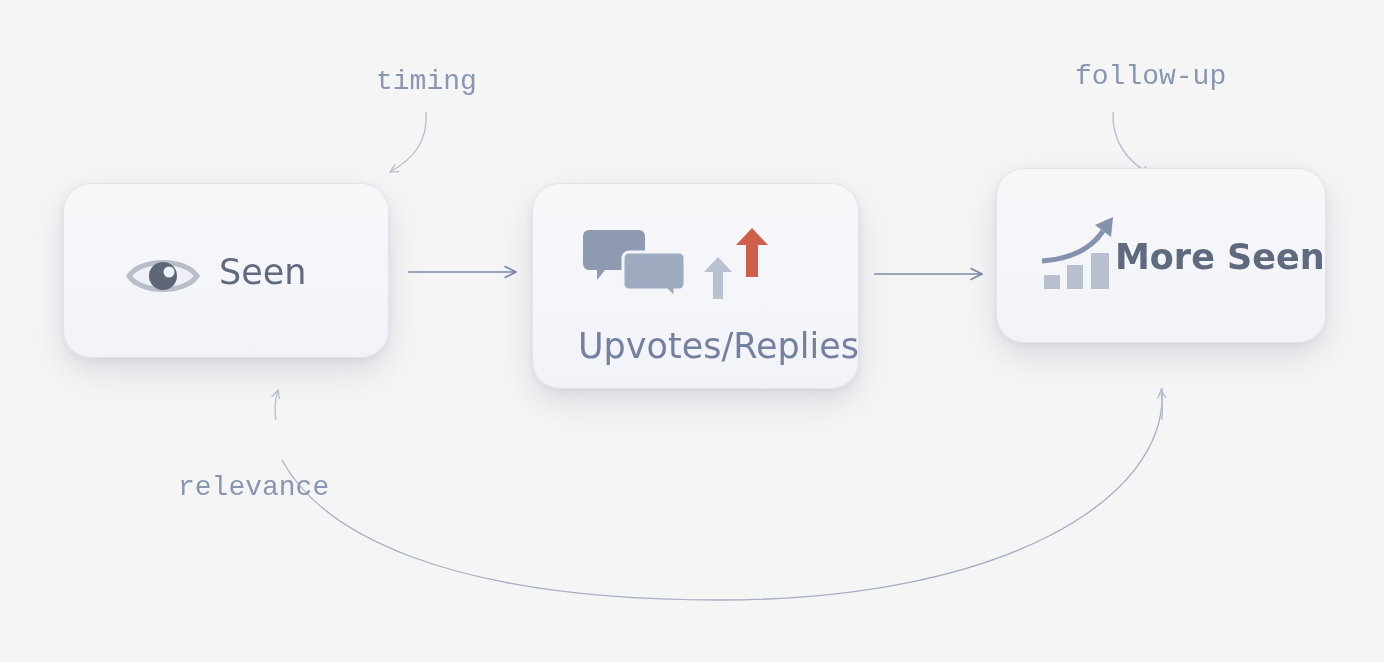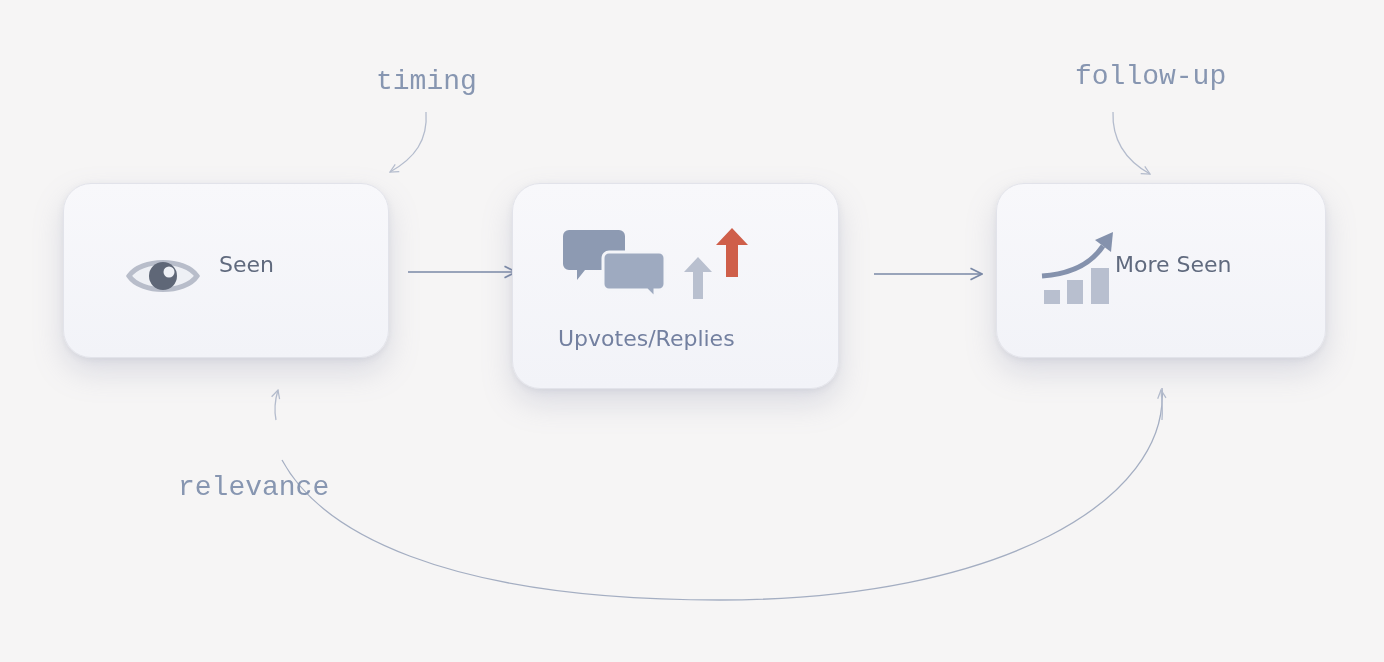--- a/index.html
+++ b/index.html
@@ -8,21 +8,21 @@
     background: #f6f5f5;
     font-family: "DejaVu Sans", sans-serif;
   }
   .card {
     position: absolute;
     background: linear-gradient(180deg, #f8f8fb 0%, #f2f3f8 100%);
     border: 1px solid #e2e3ea;
     border-radius: 28px;
     box-shadow: 0 14px 30px rgba(140,145,170,0.25), 0 2px 6px rgba(140,145,170,0.15);
   }
-  .card-text { position: absolute; color: #606a7e; font-size: 22px; white-space: nowrap; }
+  .card-text { position: absolute; color: #606a7e; font-size: 35px; white-space: nowrap; }
   .annot { position: absolute; color: #8796b1; font-size: 28px; white-space: nowrap; font-family: Liberation Mono, monospace; }
   svg.overlay { position: absolute; left: 0; top: 0; }
 </style>
 </head>
 <body>
 
 <svg class="overlay" width="1384" height="662">
   <defs>
     <marker id="ah" viewBox="0 0 10 10" refX="9" refY="5" markerWidth="9" markerHeight="9" orient="auto">
       <path d="M1,1 L9,5 L1,9" fill="none" stroke="#7a89a6" stroke-width="1.2"></path>
@@ -46,31 +46,31 @@
 
 <div class="card" style="left:63px; top:183px; width:324px; height:173px;">
   <svg style="position:absolute; left:62px; top:70px;" width="74" height="44" viewBox="0 0 74 44">
     <path d="M3,22 C15,4 59,4 71,22 C59,40 15,40 3,22 Z" fill="#eef0f5" stroke="#b8bdca" stroke-width="5"></path>
     <circle cx="37" cy="22" r="14" fill="#5f6777"></circle>
     <circle cx="43" cy="18" r="5.5" fill="#eef0f5"></circle>
   </svg>
   <span class="card-text" style="left:155px; top:68px;">Seen</span>
 </div>
 
-<div class="card" style="left:512px; top:183px; width:325px; height:204px;">
+<div class="card" style="left:532px; top:183px; width:325px; height:204px;">
   <svg style="position:absolute; left:50px; top:42px;" width="190" height="80" viewBox="0 0 190 80">
     <path d="M6,4 h50 a6,6 0 0 1 6,6 v28 a6,6 0 0 1 -6,6 h-34 l-8,10 v-10 h-8 a6,6 0 0 1 -6,-6 v-28 a6,6 0 0 1 6,-6 z" fill="#8d9ab2"></path>
     <path d="M46,26 h50 a6,6 0 0 1 6,6 v26 a6,6 0 0 1 -6,6 h-4 v8 l-8,-8 h-38 a6,6 0 0 1 -6,-6 v-26 a6,6 0 0 1 6,-6 z" fill="#9eaac0" stroke="#f4f5f9" stroke-width="3"></path>
     <path d="M135,31 l-14,15 h9 v27 h10 v-27 h9 z" fill="#b9c0cf"></path>
     <path d="M169,2 l-16,17 h10 v32 h12 v-32 h10 z" fill="#cf5f4a"></path>
   </svg>
   <span class="card-text" style="left:45px; top:142px; color:#7380a0;">Upvotes/Replies</span>
 </div>
 
-<div class="card" style="left:996px; top:183px; width:328px; height:173px;">
+<div class="card" style="left:996px; top:168px; width:328px; height:173px;font-weight:bold;">
   <svg style="position:absolute; left:44px; top:46px;" width="78" height="76" viewBox="0 0 78 76">
     <rect x="3" y="60" width="16" height="14" fill="#b8bfcf"></rect>
     <rect x="26" y="50" width="16" height="24" fill="#b8bfcf"></rect>
     <rect x="50" y="38" width="18" height="36" fill="#b8bfcf"></rect>
     <path d="M1,46 C30,44 50,34 62,16" fill="none" stroke="#8592ad" stroke-width="5"></path>
     <path d="M54,10 L72,2 L70,22 Z" fill="#8592ad"></path>
   </svg>
   <span class="card-text" style="left:118px; top:68px;">More Seen</span>
 </div>
 

